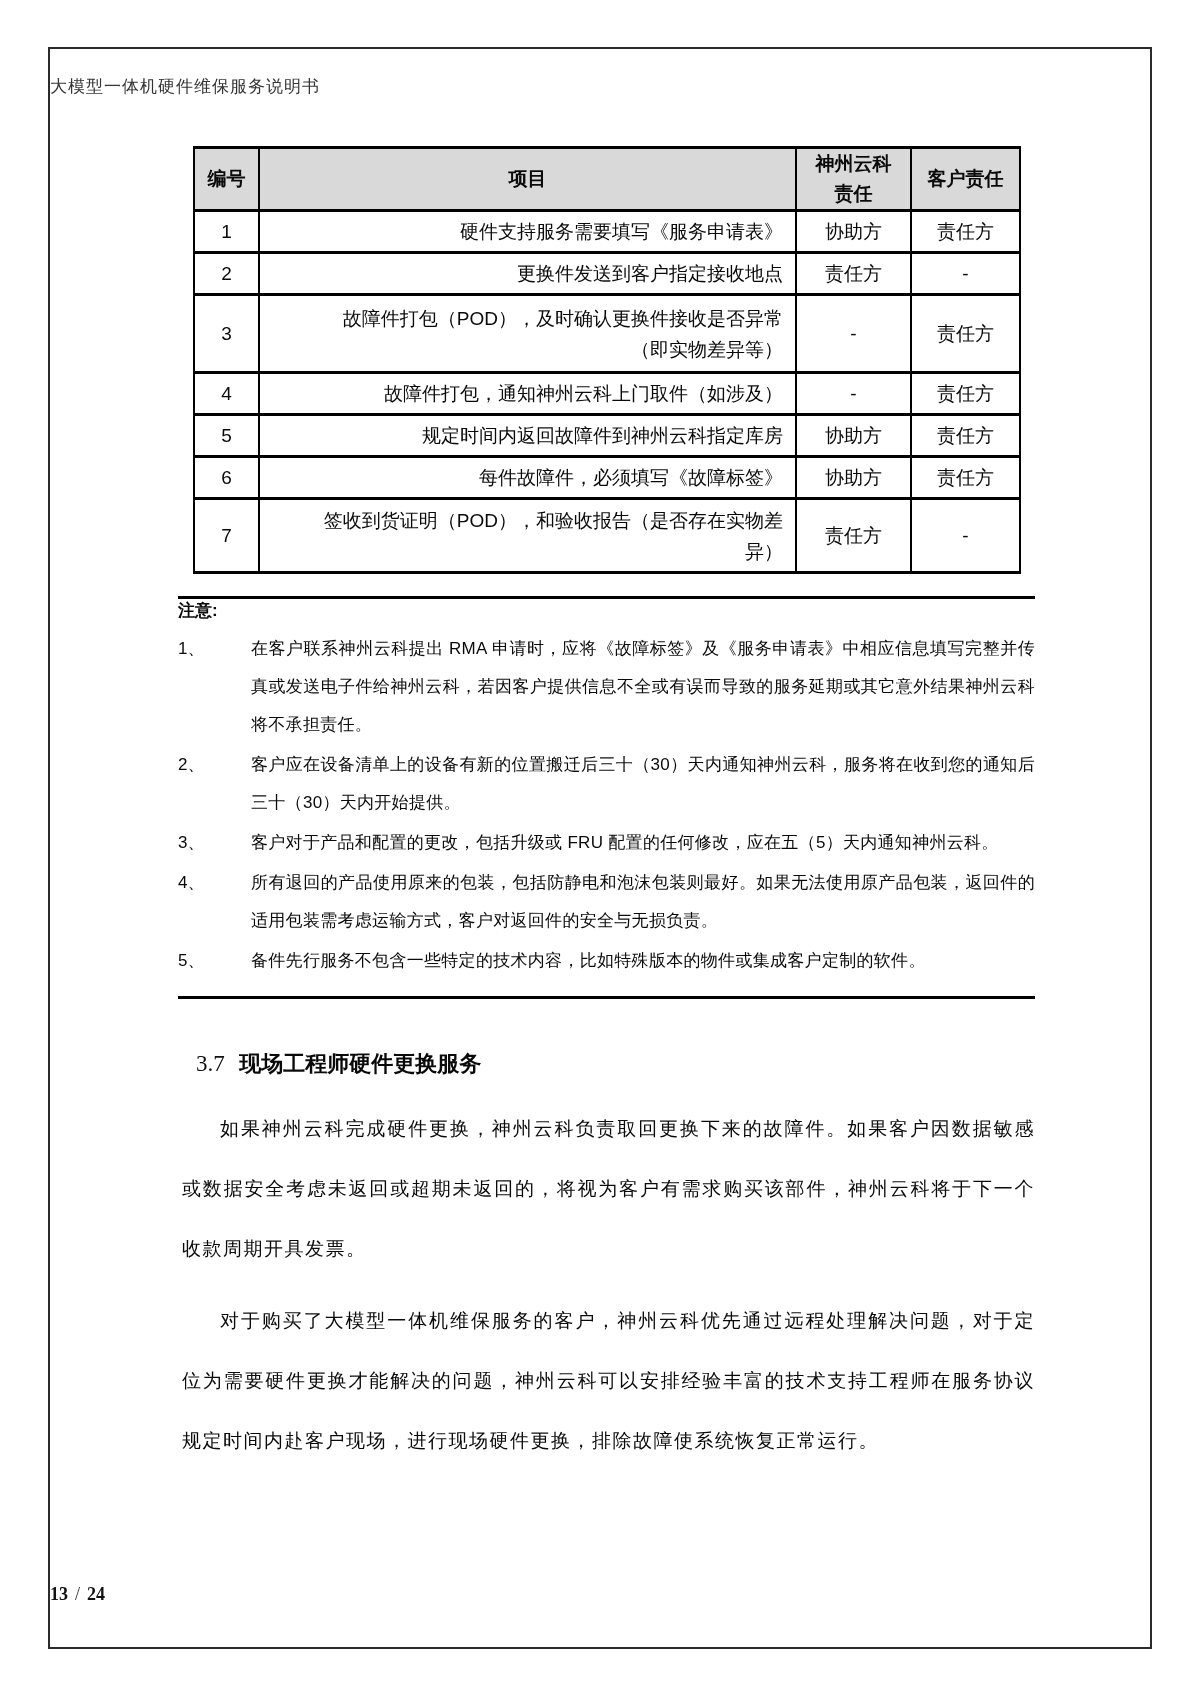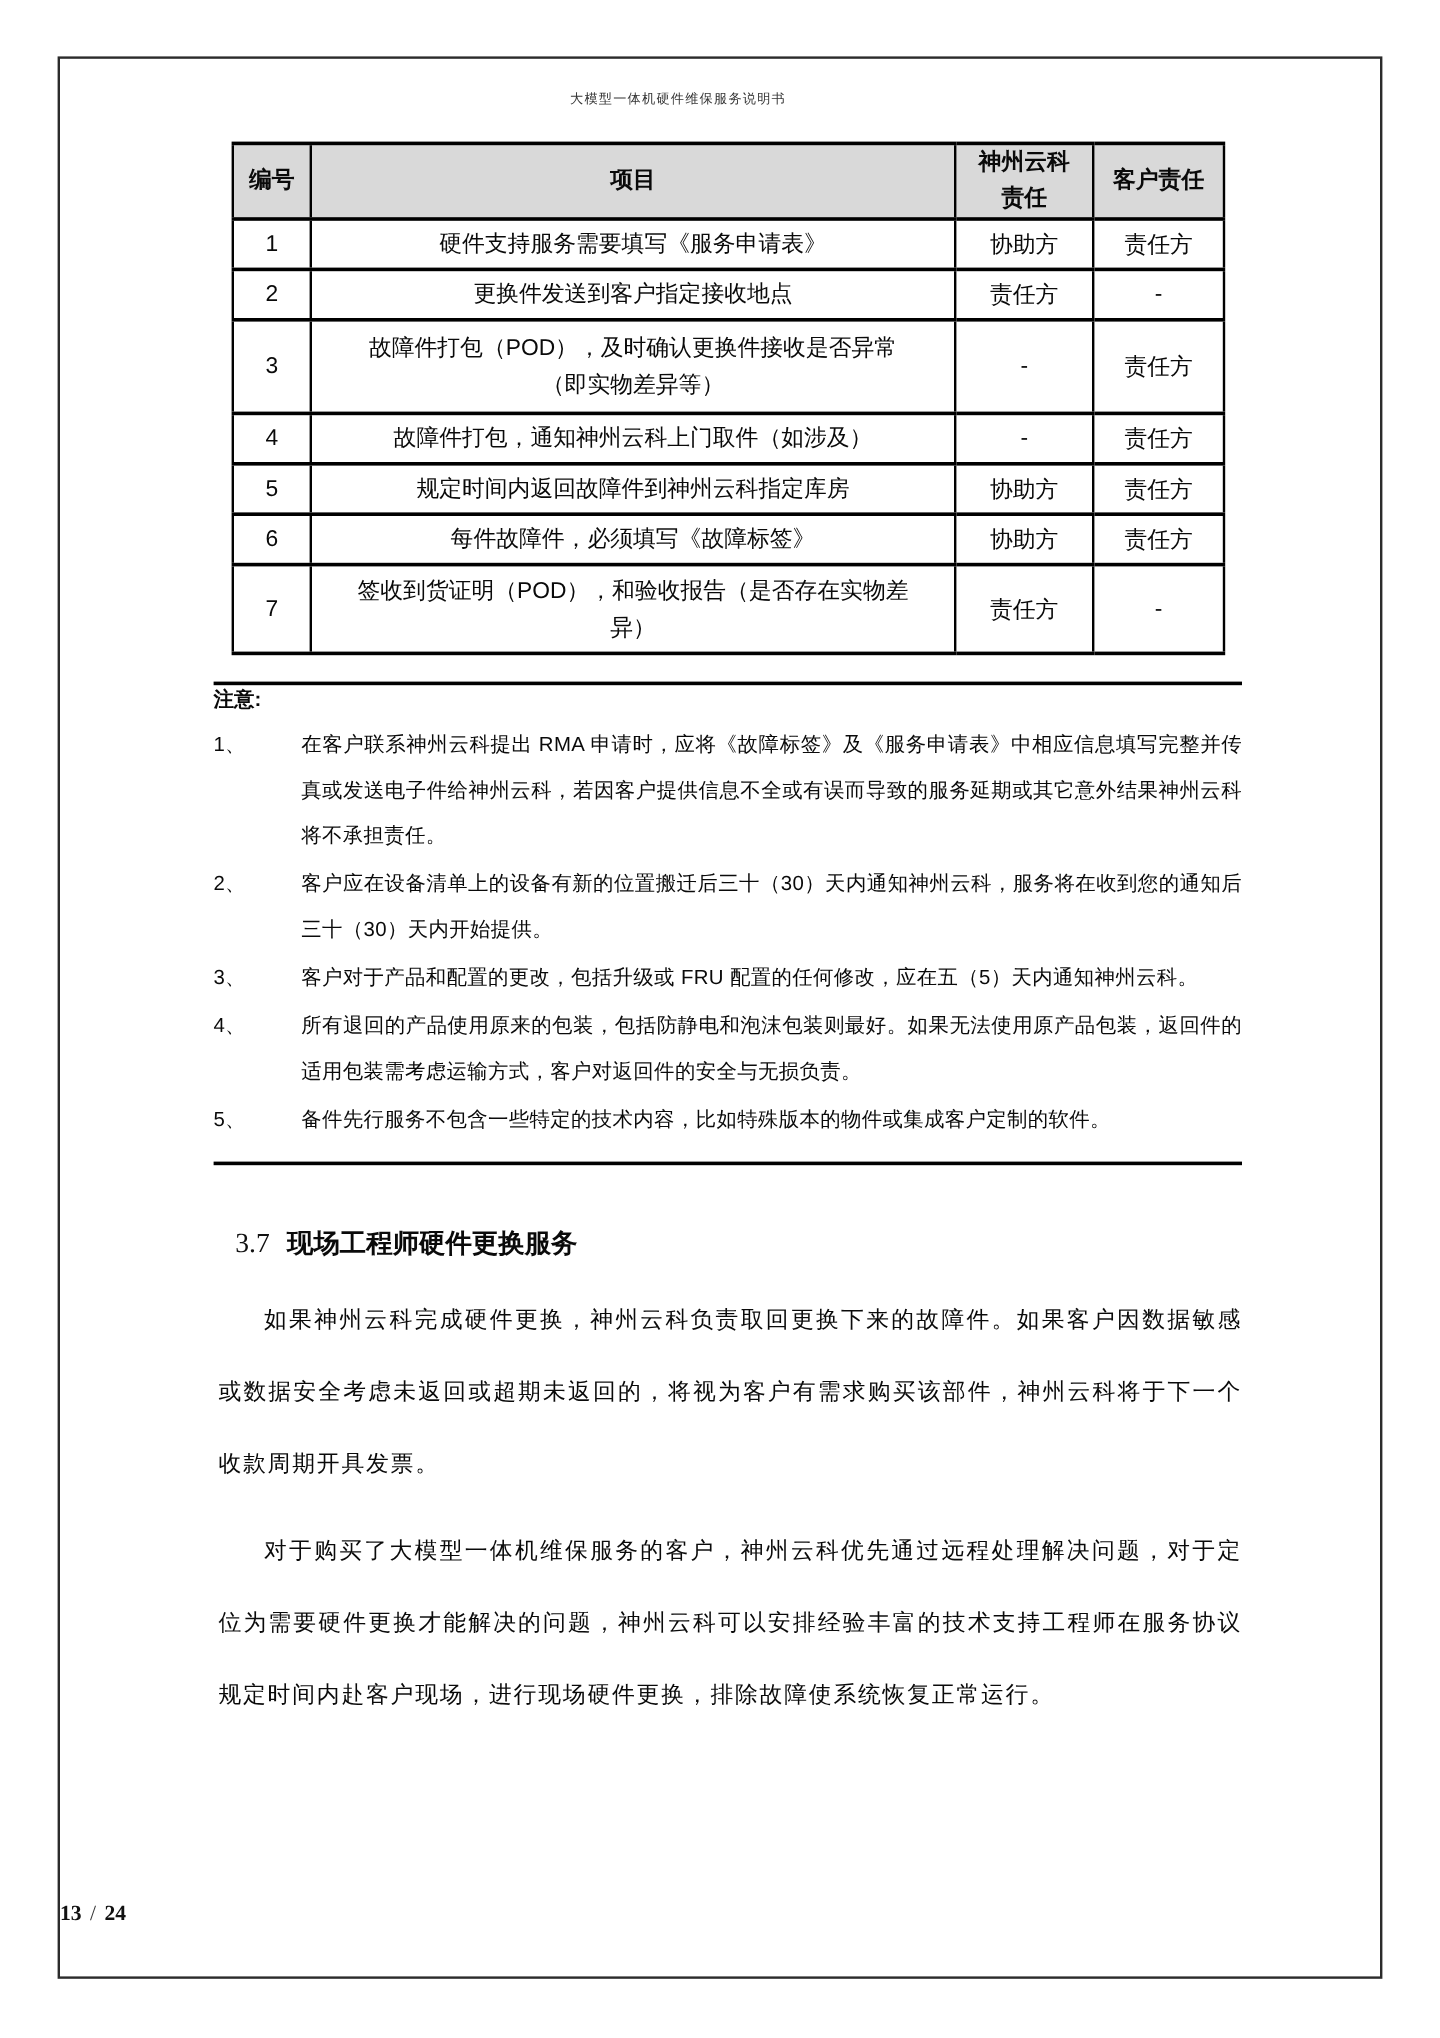--- a/index.html
+++ b/index.html
@@ -9,52 +9,52 @@
     font-family: "Liberation Sans", sans-serif;
     color: #0a0a0a;
   }
   .page-frame {
     position: absolute; left: 48px; top: 47px;
     width: 1104px; height: 1602px;
     border: 2px solid #2b2b2b;
   }
   .doc-header {
     margin: 26px 70px 0 0;
-    text-align: center;
+    text-align: left;
     font-family: "Liberation Serif", serif;
-    font-size: 11px; color: #343434;
+    font-size: 17px; color: #343434;
     letter-spacing: 1px;
   }
   .content { margin: 0 115px 0 128px; }
   .intro {
     margin: 46px 0 0 49px;
     font-size: 20px; color: #000;
   }
   table.resp {
-    margin: 28px 0 0 15px;
+    margin: 48px 0 0 15px;
     width: 826px;
     border-collapse: collapse;
     table-layout: fixed;
   }
   table.resp th, table.resp td {
     border: 2px solid #000;
     border-top-width: 3px; border-bottom-width: 3px;
     vertical-align: middle;
     font-size: 19px;
     white-space: pre-line;
     text-align: center;
   }
   table.resp th {
     background: #d9d9d9;
     font-weight: bold;
     height: 60px;
     line-height: 30px;
   }
   table.resp td.item {
-    text-align: center;
+    text-align: right;
     padding: 4px 12px;
     line-height: 31px;
   }
   tr.small td { height: 42px; }
   tr.tall3 td { height: 78px; }
   tr.tall7 td { height: 74px; }
   .rule {
     height: 3px; background: #000;
     margin-top: 22px;
   }

